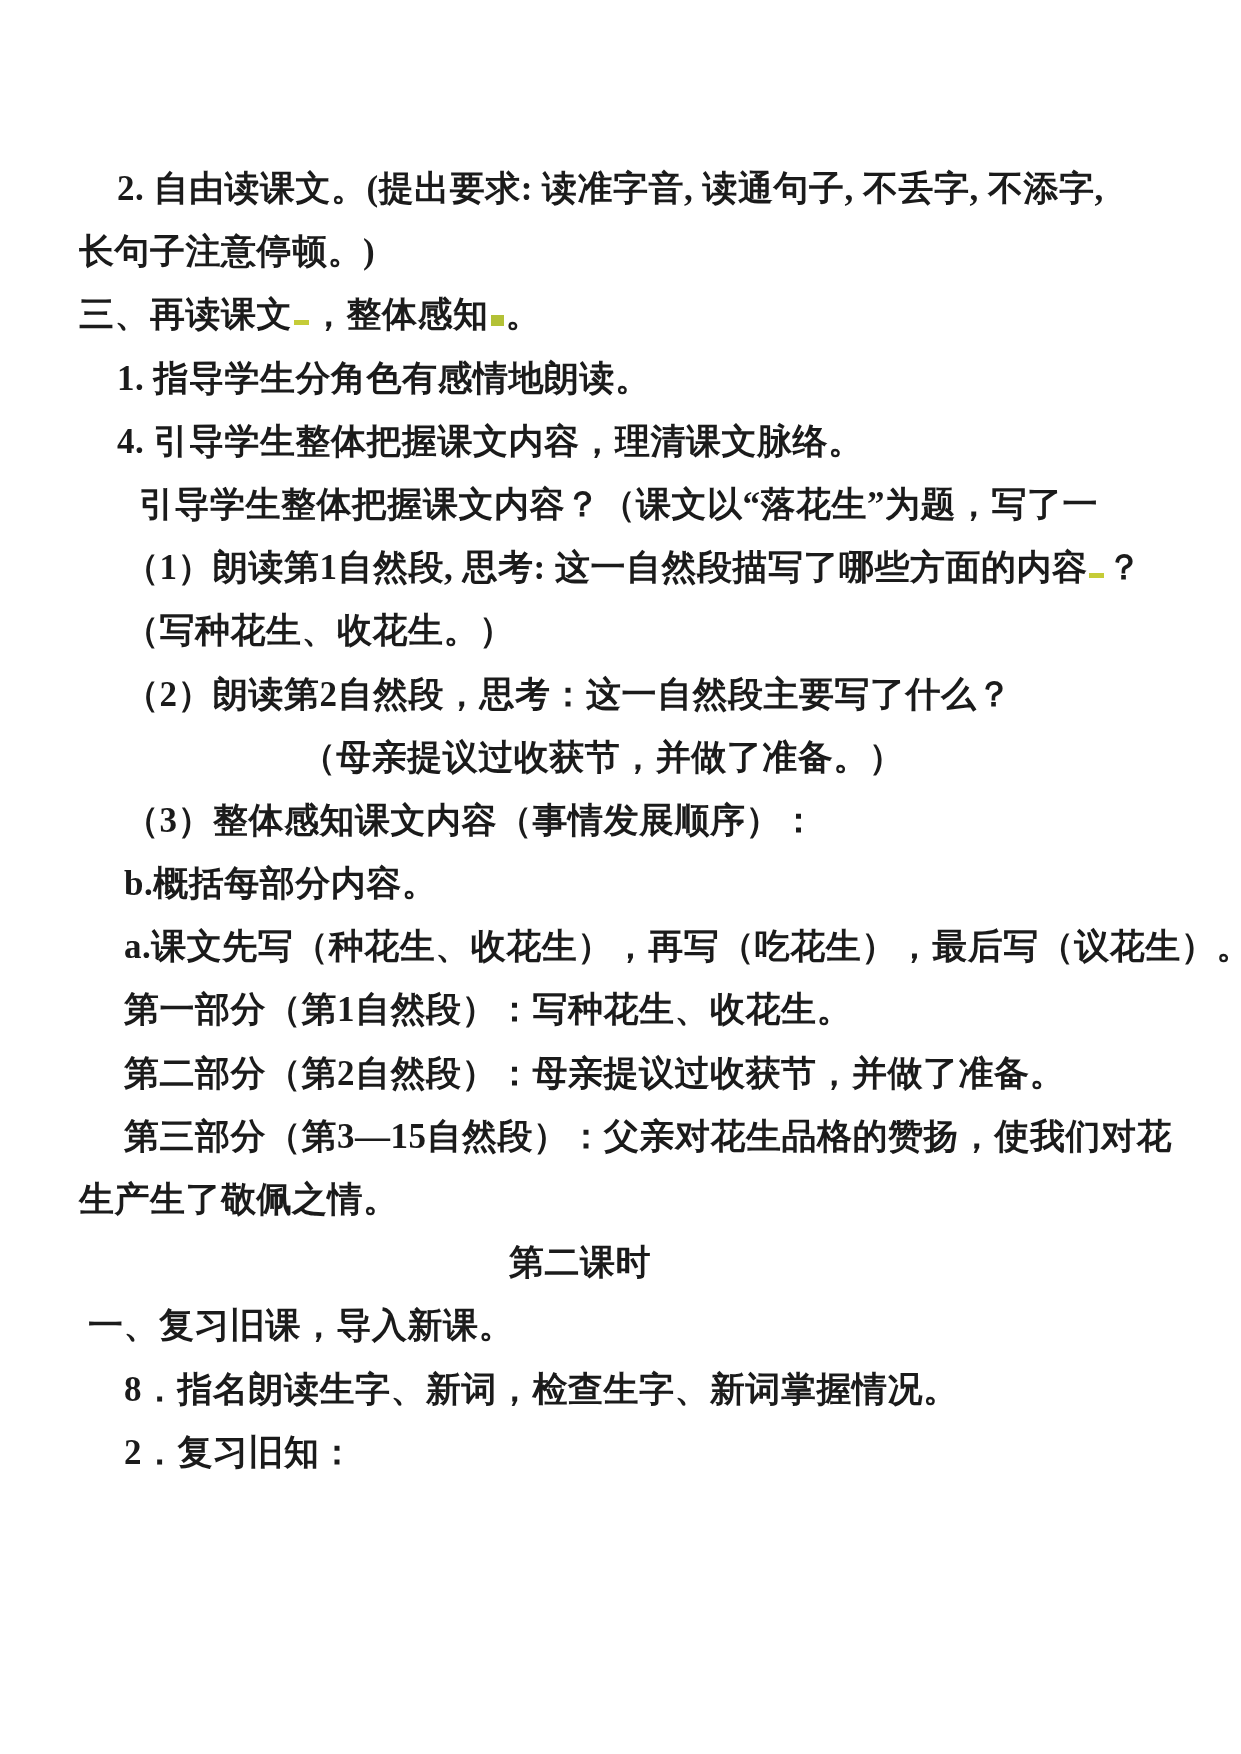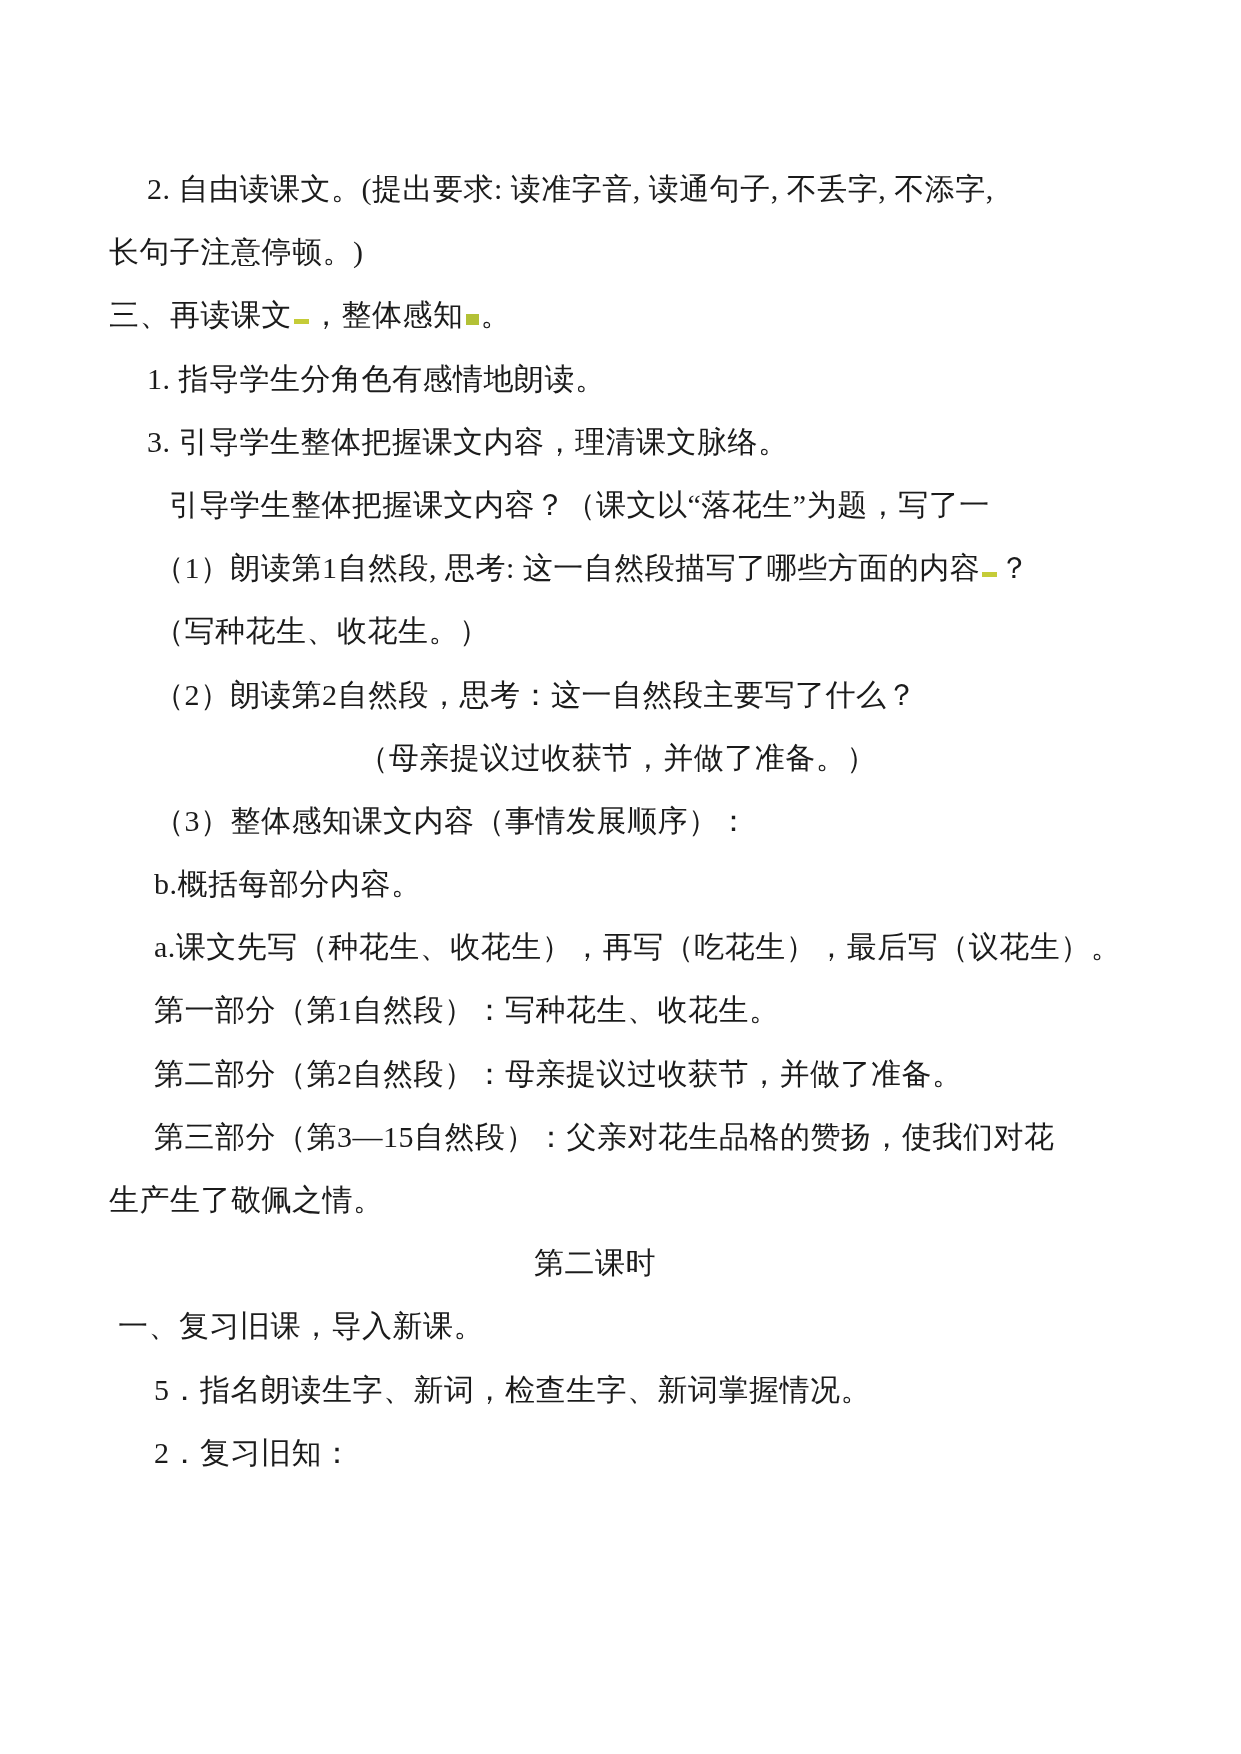--- a/index.html
+++ b/index.html
@@ -9,25 +9,26 @@
   }
   .page {
     position: relative;
     width: 1241px;
     height: 1754px;
     background: #ffffff;
     overflow: hidden;
   }
   .doc {
     box-sizing: border-box;
-    padding: 157px 160px 0 109px;
+    padding: 157px 160px 0 79px;
     font-family: "Liberation Serif", "DejaVu Serif", serif;
-    font-size: 30px;
+    font-size: 35px;
     color: #1b1b1b;
     letter-spacing: 0.5px;
+    font-weight: bold;
   }
   .line {
     height: 63.2px;
     line-height: 63.2px;
     white-space: nowrap;
   }
   .line.center {
     text-align: center;
     padding-left: 0 !important;
   }
@@ -48,31 +49,31 @@
 </style>
 </head>
 <body>
 
 <div class="page">
   <div class="doc" style="color: rgb(27, 27, 27);">
       <div class="line" style="padding-left: 38px;"><span>2. 自由读课文。(提出要求: 读准字音, 读通句子, 不丢字, 不添字,</span></div>
       <div class="line" style="padding-left: 0px;"><span>长句子注意停顿。)</span></div>
       <div class="line" style="padding-left: 0px;"><span>三、再读课文</span><span class="mark dash" style="background: rgb(197, 204, 56);"></span><span>，整体感知</span><span class="mark square" style="background: rgb(179, 193, 54);"></span><span>。</span></div>
       <div class="line" style="padding-left: 38px;"><span>1. 指导学生分角色有感情地朗读。</span></div>
-      <div class="line" style="padding-left: 38px;"><span>3. 引导学生整体把握课文内容，理清课文脉络。</span></div>
+      <div class="line" style="padding-left: 38px;"><span>4. 引导学生整体把握课文内容，理清课文脉络。</span></div>
       <div class="line" style="padding-left: 60px;"><span>引导学生整体把握课文内容？（课文以“落花生”为题，写了一</span></div>
       <div class="line" style="padding-left: 45px;"><span>（1）朗读第1自然段, 思考: 这一自然段描写了哪些方面的内容</span><span class="mark dash" style="background: rgb(197, 204, 56);"></span><span>？</span></div>
       <div class="line" style="padding-left: 45px;"><span>（写种花生、收花生。）</span></div>
       <div class="line" style="padding-left: 45px;"><span>（2）朗读第2自然段，思考：这一自然段主要写了什么？</span></div>
       <div class="line" style="padding-left: 45px; text-align: center;"><span>（母亲提议过收获节，并做了准备。）</span></div>
       <div class="line" style="padding-left: 45px;"><span>（3）整体感知课文内容（事情发展顺序）：</span></div>
       <div class="line" style="padding-left: 45px;"><span>b.概括每部分内容。</span></div>
       <div class="line" style="padding-left: 45px;"><span>a.课文先写（种花生、收花生），再写（吃花生），最后写（议花生）。</span></div>
       <div class="line" style="padding-left: 45px;"><span>第一部分（第1自然段）：写种花生、收花生。</span></div>
       <div class="line" style="padding-left: 45px;"><span>第二部分（第2自然段）：母亲提议过收获节，并做了准备。</span></div>
       <div class="line" style="padding-left: 45px;"><span>第三部分（第3—15自然段）：父亲对花生品格的赞扬，使我们对花</span></div>
       <div class="line" style="padding-left: 0px;"><span>生产生了敬佩之情。</span></div>
       <div class="line center" style="padding-left: 0px;"><span>第二课时</span></div>
       <div class="line" style="padding-left: 0px; margin-left: 9px;"><span>一、复习旧课，导入新课。</span></div>
-      <div class="line" style="padding-left: 45px;"><span>5．指名朗读生字、新词，检查生字、新词掌握情况。</span></div>
+      <div class="line" style="padding-left: 45px;"><span>8．指名朗读生字、新词，检查生字、新词掌握情况。</span></div>
       <div class="line" style="padding-left: 45px;"><span>2．复习旧知：</span></div>
     </div>
 </div>
 
 </body></html>

